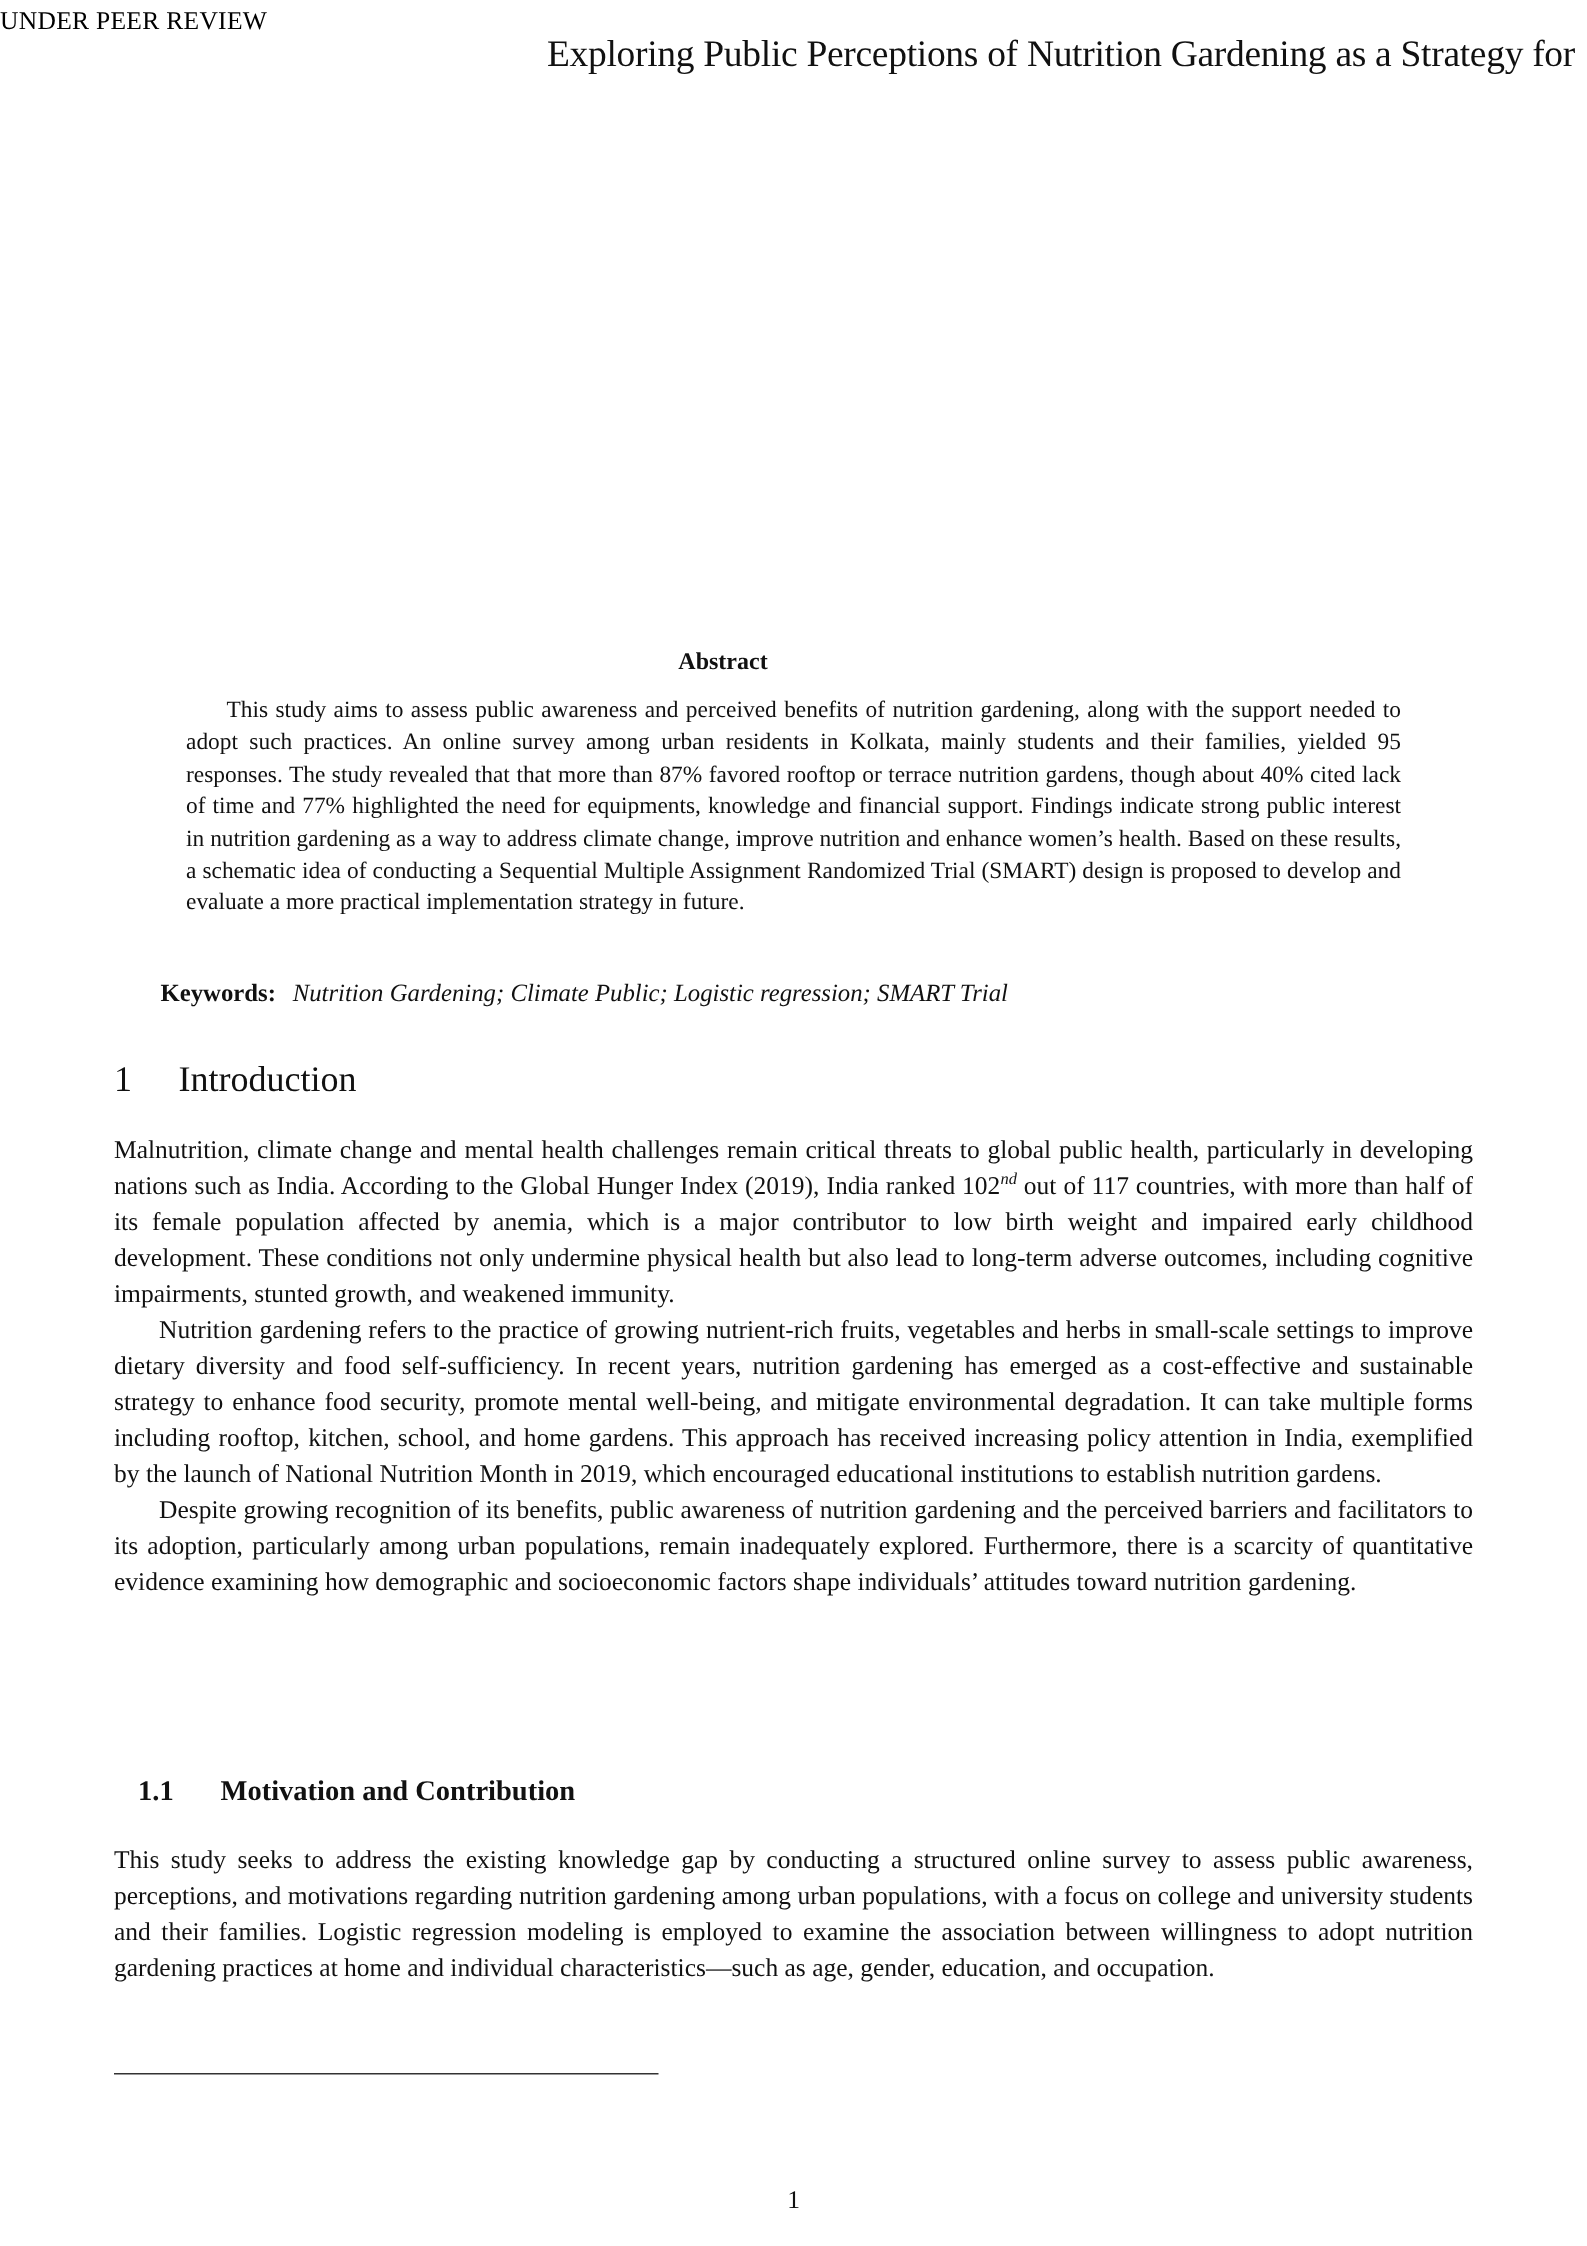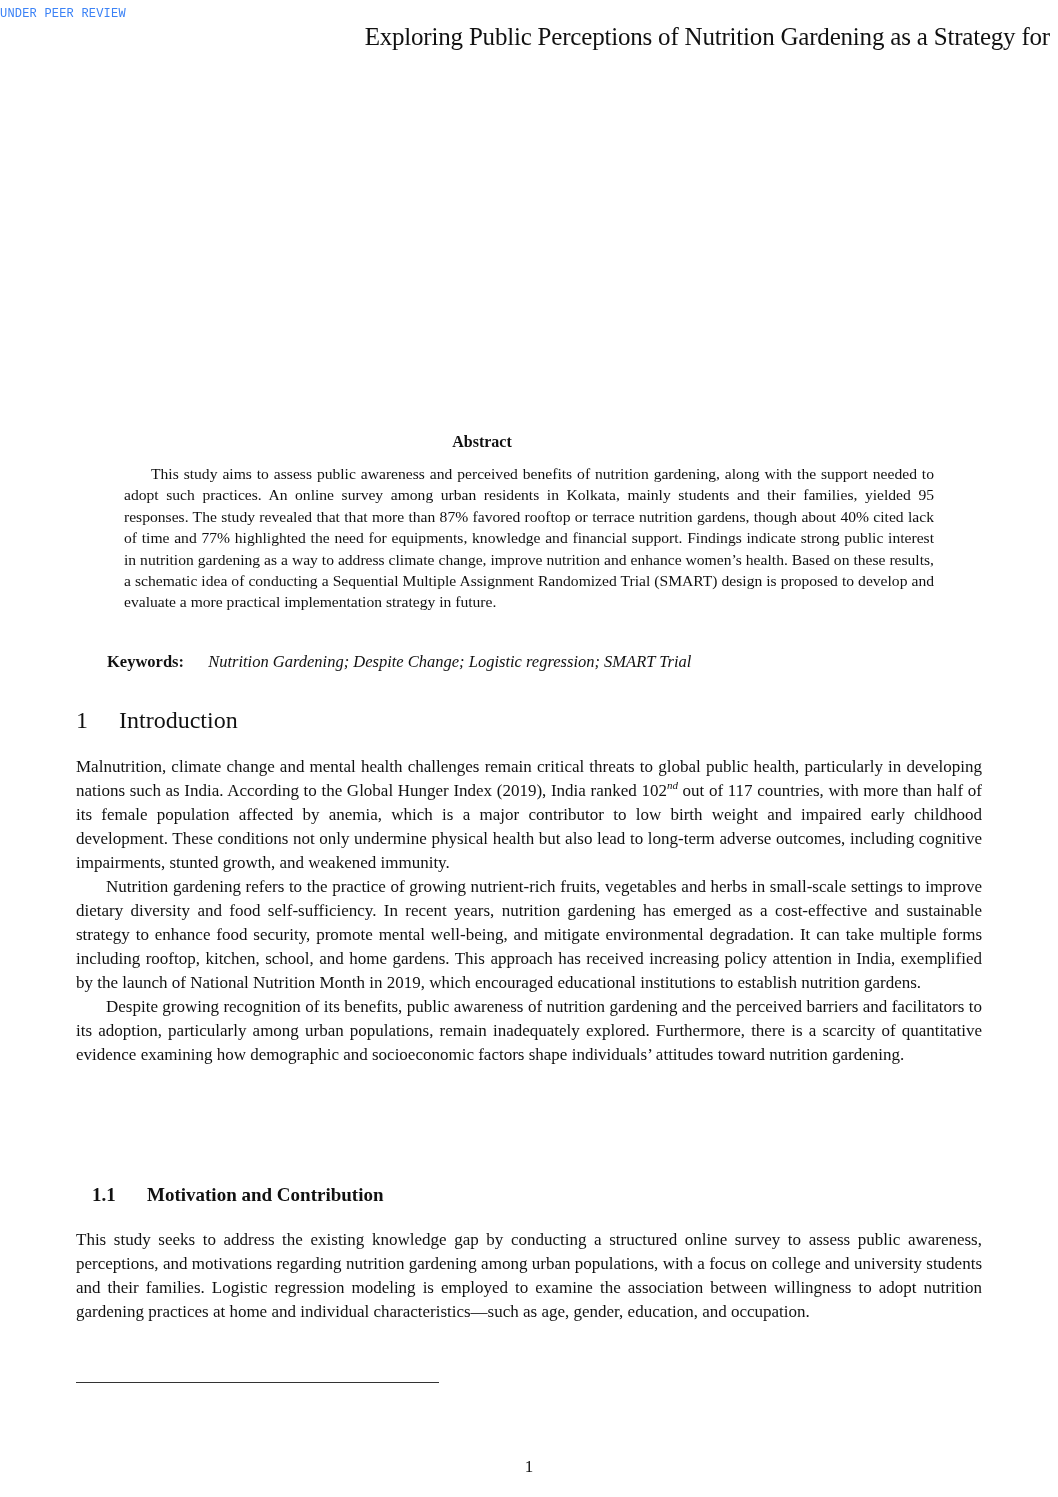--- a/index.html
+++ b/index.html
@@ -12,24 +12,24 @@
     height: 1497px;
     position: relative;
     overflow: hidden;
     font-family: "Liberation Serif", "DejaVu Serif", serif;
     color: #111111;
   }
   .watermark {
     position: absolute;
     left: 0;
     top: 4px;
-    font-family: Liberation Mono, monospace;
-    font-size: 12px;
+    font-family: Liberation Serif, serif;
+    font-size: 17px;
     letter-spacing: 0.2px;
-    color: #3b82f6;
+    color: #000000;
     line-height: 20px;
   }
   .title {
     position: absolute;
     left: 60px;
     width: 990px;
     top: 18px;
     text-align: right;
     font-size: 25px;
     line-height: 38px;
@@ -61,21 +61,21 @@
   }
   .keywords {
     position: absolute;
     left: 107px;
     top: 651px;
     font-size: 16.5px;
     line-height: 22px;
   }
   .keywords .kw-label {
     font-weight: bold;
-    margin-right: 20px;
+    margin-right: 7px;
   }
   .keywords .kw-list {
     font-style: italic;
   }
   .section-heading {
     position: absolute;
     left: 76px;
     top: 704px;
     font-size: 24px;
     font-weight: normal;
@@ -142,21 +142,21 @@
 
 <h1 class="title">
   <span>Exploring Public Perceptions of Nutrition Gardening as a Strategy for</span><br>
 </h1>
 
 <h2 class="abstract-heading">Abstract</h2>
 <p class="abstract">This study aims to assess public awareness and perceived benefits of nutrition gardening, along with the support needed to adopt such practices. An online survey among urban residents in Kolkata, mainly students and their families, yielded 95 responses. The study revealed that that more than 87% favored rooftop or terrace nutrition gardens, though about 40% cited lack of time and 77% highlighted the need for equipments, knowledge and financial support. Findings indicate strong public interest in nutrition gardening as a way to address climate change, improve nutrition and enhance women’s health. Based on these results, a schematic idea of conducting a Sequential Multiple Assignment Randomized Trial (SMART) design is proposed to develop and evaluate a more practical implementation strategy in future.</p>
 
 <div class="keywords">
   <span class="kw-label">Keywords:</span>
-  <span class="kw-list">Nutrition Gardening; Despite Change; Logistic regression; SMART Trial</span>
+  <span class="kw-list">Nutrition Gardening; Climate Public; Logistic regression; SMART Trial</span>
 </div>
 
 <h2 class="section-heading">
   <span class="num">1</span><span>Introduction</span>
 </h2>
 
 <div class="body-block" id="intro-block">
   <p><span>Malnutrition, climate change and mental health challenges remain critical threats to global public health, particularly in developing nations such as India. According to the Global Hunger Index (2019), India ranked 102</span><sup>nd</sup><span> out of 117 countries, with more than half of its female population affected by anemia, which is a major contributor to low birth weight and impaired early childhood development. These conditions not only undermine physical health but also lead to long-term adverse outcomes, including cognitive impairments, stunted growth, and weakened immunity.</span></p>
   <p class="indent">Nutrition gardening refers to the practice of growing nutrient-rich fruits, vegetables and herbs in small-scale settings to improve dietary diversity and food self-sufficiency. In recent years, nutrition gardening has emerged as a cost-effective and sustainable strategy to enhance food security, promote mental well-being, and mitigate environmental degradation. It can take multiple forms including rooftop, kitchen, school, and home gardens. This approach has received increasing policy attention in India, exemplified by the launch of National Nutrition Month in 2019, which encouraged educational institutions to establish nutrition gardens.</p>
   <p class="indent">Despite growing recognition of its benefits, public awareness of nutrition gardening and the perceived barriers and facilitators to its adoption, particularly among urban populations, remain inadequately explored. Furthermore, there is a scarcity of quantitative evidence examining how demographic and socioeconomic factors shape individuals’ attitudes toward nutrition gardening.</p>

